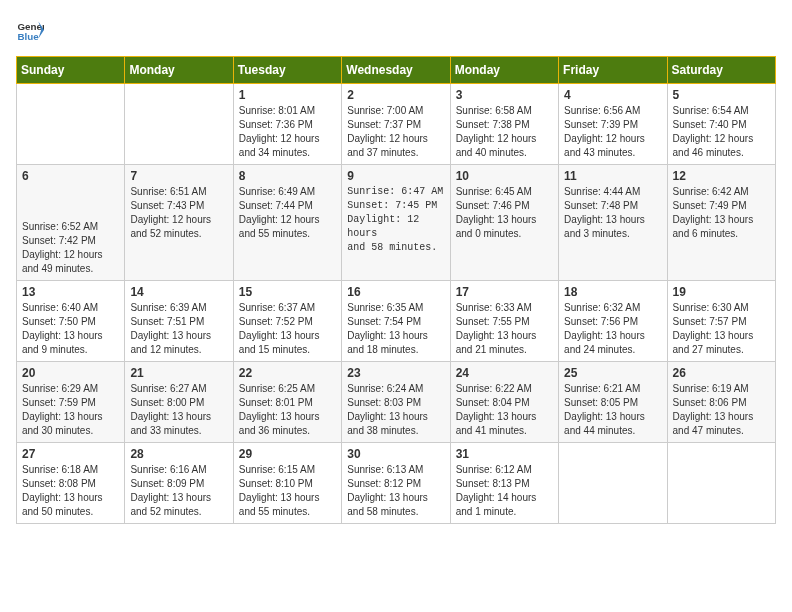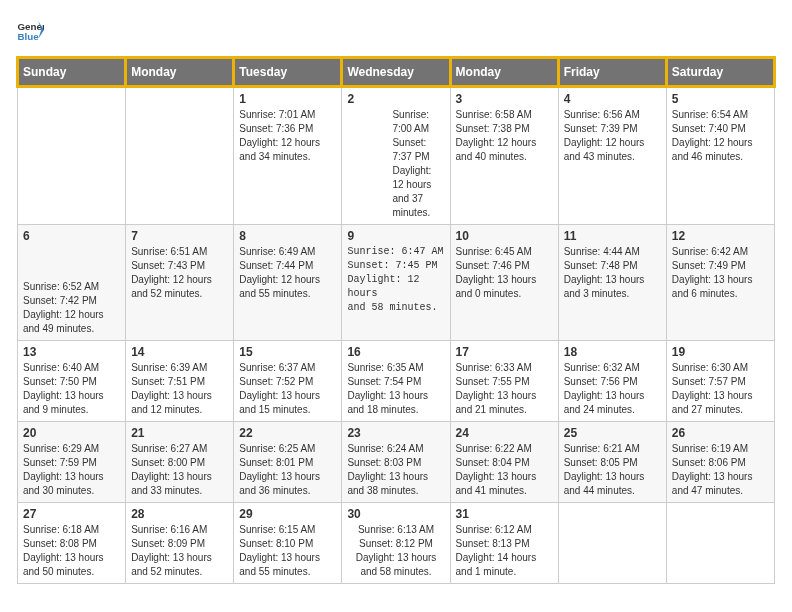--- a/index.html
+++ b/index.html
@@ -36,27 +36,27 @@
     .location {
       font-size: 15px;
       color: #444;
     }
     table {
       width: 100%;
       border-collapse: collapse;
       table-layout: fixed;
     }
     th {
-      background-color: #737373;
+      background-color: #4d7c0f;
       color: #fff;
       font-size: 12px;
       font-weight: bold;
       padding: 6px 4px;
       text-align: left;
-      border: 3px solid #eab308;
+      border: 1px solid #eab308;
     }
     td {
       border: 1px solid #ccc;
       vertical-align: top;
       padding: 4px 5px;
       font-size: 10.5px;
       color: #333;
       height: 80px;
       background: #fff;
     }
@@ -110,28 +110,28 @@
         <th>Friday</th>
         <th>Saturday</th>
       </tr>
   </thead>
   <tbody id="calendar-body">
   <tr>
         <td class="empty-cell"></td>
         <td class="empty-cell"></td>
         <td>
           <span class="day-num">1</span>
-          <div class="day-info" style="white-space: pre-line;">Sunrise: 7:01 AM
+          <div class="day-info" style="white-space: pre-line;">Sunrise: 8:01 AM
 Sunset: 7:36 PM
 Daylight: 12 hours
 and 34 minutes.</div>
         </td>
         <td>
           <span class="day-num">2</span>
-          <div class="day-info" style="white-space: pre-line; margin-left: 45px;">Sunrise: 7:00 AM
+          <div class="day-info" style="white-space: pre-line;">Sunrise: 7:00 AM
 Sunset: 7:37 PM
 Daylight: 12 hours
 and 37 minutes.</div>
         </td>
         <td>
           <span class="day-num">3</span>
           <div class="day-info" style="white-space: pre-line;">Sunrise: 6:58 AM
 Sunset: 7:38 PM
 Daylight: 12 hours
 and 40 minutes.</div>
@@ -321,21 +321,21 @@
         </td>
         <td>
           <span class="day-num">29</span>
           <div class="day-info" style="white-space: pre-line;">Sunrise: 6:15 AM
 Sunset: 8:10 PM
 Daylight: 13 hours
 and 55 minutes.</div>
         </td>
         <td>
           <span class="day-num">30</span>
-          <div class="day-info" style="white-space: pre-line; text-align: center;">Sunrise: 6:13 AM
+          <div class="day-info" style="white-space: pre-line;">Sunrise: 6:13 AM
 Sunset: 8:12 PM
 Daylight: 13 hours
 and 58 minutes.</div>
         </td>
         <td>
           <span class="day-num">31</span>
           <div class="day-info" style="white-space: pre-line;">Sunrise: 6:12 AM
 Sunset: 8:13 PM
 Daylight: 14 hours
 and 1 minute.</div>

